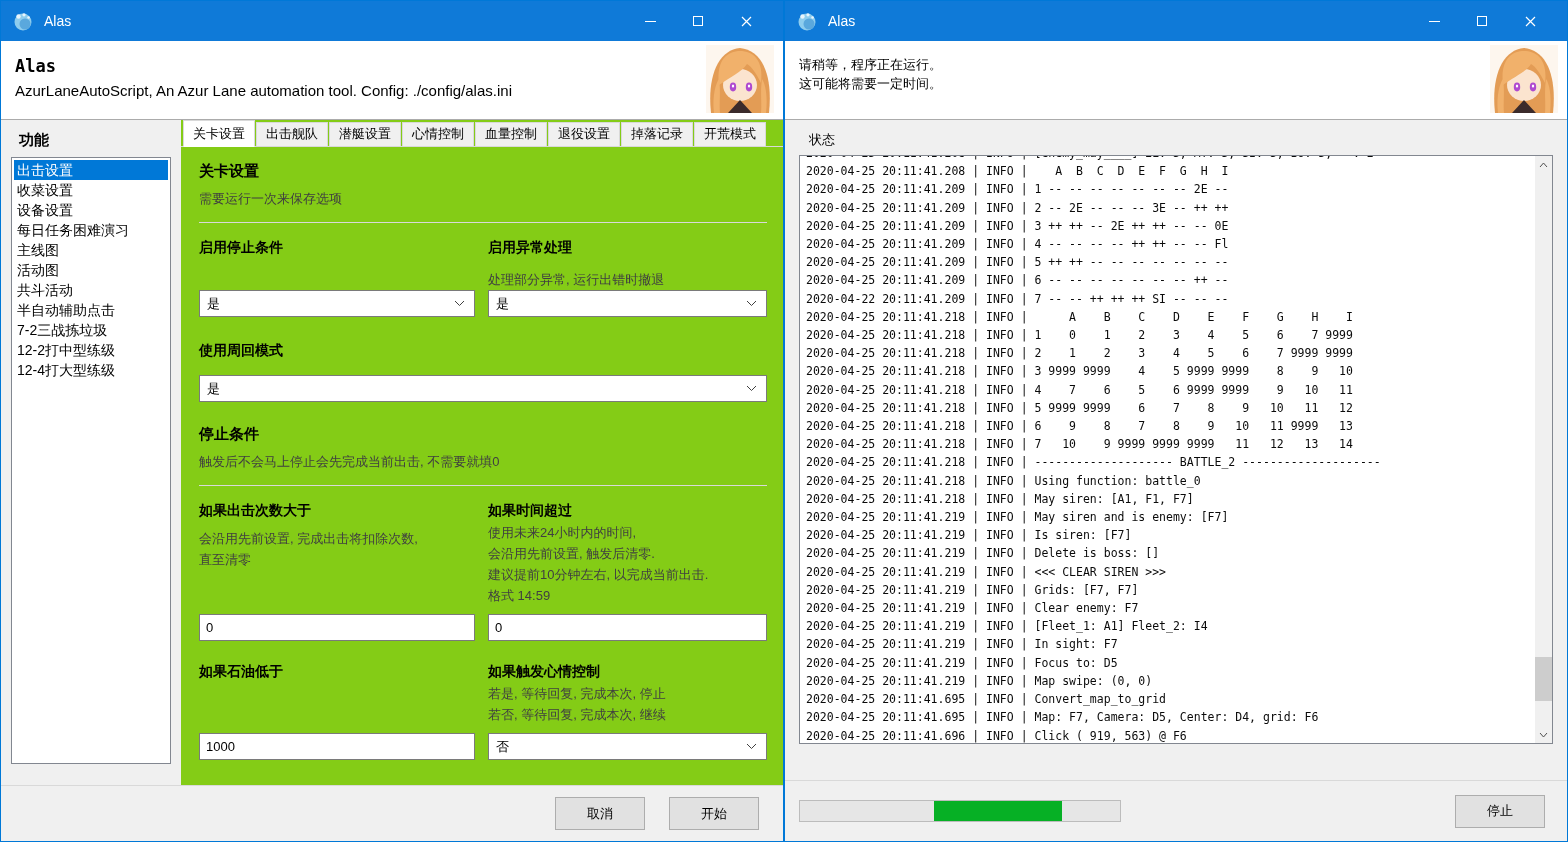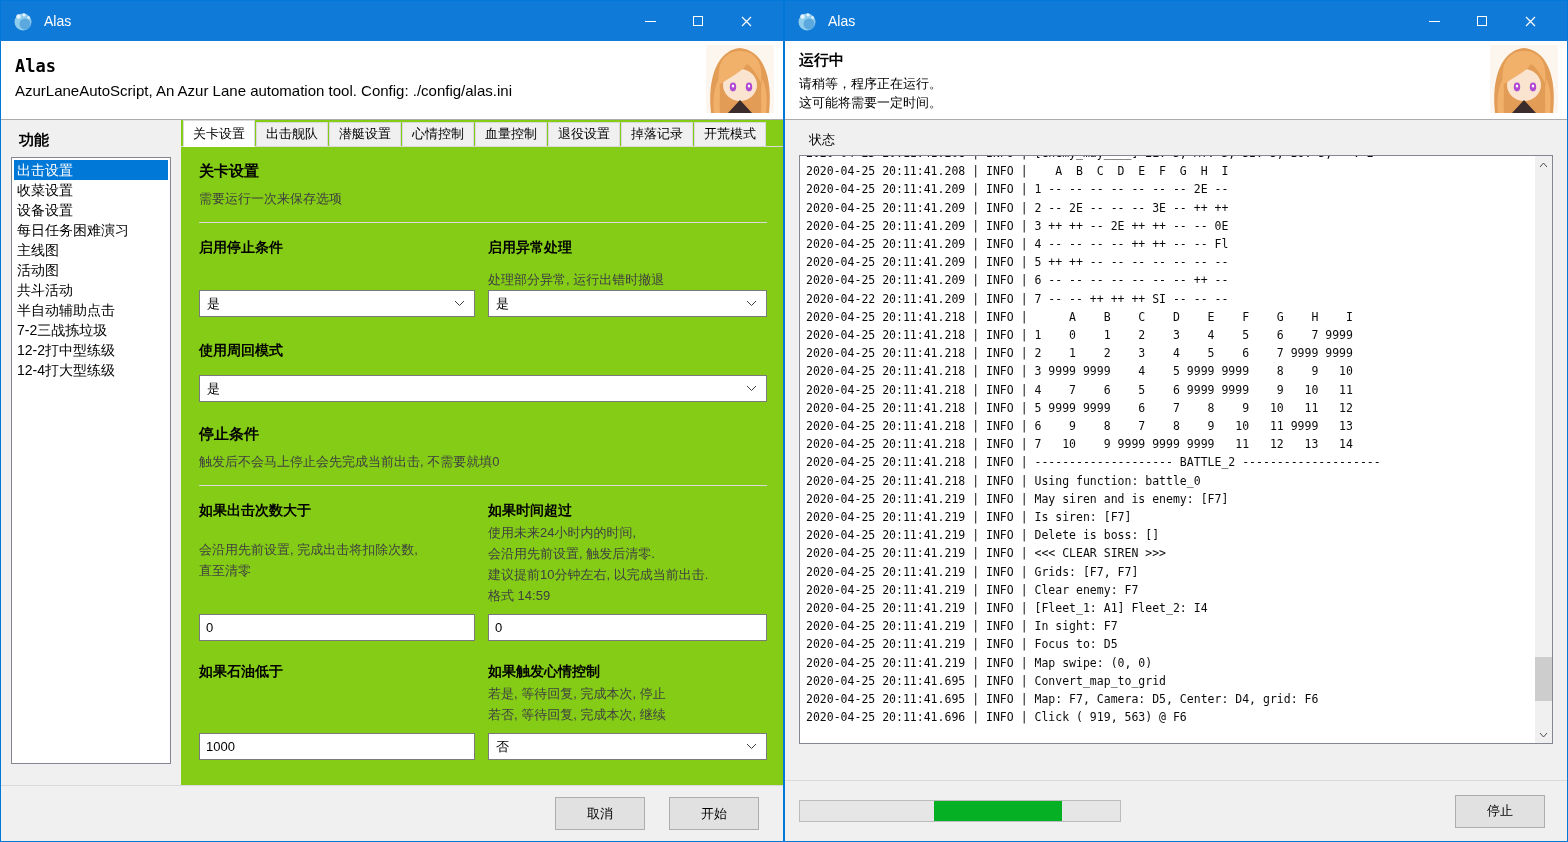--- a/index.html
+++ b/index.html
@@ -187,21 +187,21 @@
             </svg>
         </div>
 
         <div class="page-heading" style="margin-top:23px">停止条件</div>
         <div class="help">触发后不会马上停止会先完成当前出击, 不需要就填0</div>
         <div class="hr"></div>
 
         <div class="grid2">
           <div>
             <div class="field-label">如果出击次数大于</div>
-            <div class="help" style="margin-top:19px">
+            <div class="help" style="margin-top:8px">
               <div>会沿用先前设置, 完成出击将扣除次数,</div>
               <div>直至清零</div>
             </div>
           </div>
           <div>
             <div class="field-label">如果时间超过</div>
             <div class="help" style="margin-top:2px">
               <div>使用未来24小时内的时间,</div>
               <div>会沿用先前设置, 触发后清零.</div>
               <div>建议提前10分钟左右, 以完成当前出击.</div>
@@ -271,21 +271,20 @@
       <div class="cap-btn">
         <svg width="11" height="11" viewBox="0 0 11 11">
             <path d="M1 1 L10 10 M10 1 L1 10" stroke="#fff" stroke-width="1.2" fill="none"></path>
           </svg>
       </div>
     </div>
   </div>
 
   <div class="app-header">
     <div class="app-header-text" style="padding-top:10px">
-      <div class="page-heading">运行中</div>
       <div class="rw-header-lines">
         <div>请稍等，程序正在运行。</div>
         <div>这可能将需要一定时间。</div>
       </div>
     </div>
     <div class="avatar">
       <svg width="68" height="68" viewBox="0 0 68 68">
         <rect width="68" height="68" fill="#fdf6ee"></rect>
         <path d="M5,68 C1,32 12,5 34,3 C56,5 67,30 63,68 Z" fill="#e39c55"></path>
         <ellipse cx="34" cy="40" rx="17" ry="16" fill="#fbe4cf"></ellipse>
@@ -318,20 +317,21 @@
             <div class="log-line">2020-04-25 20:11:41.218 | INFO |      A    B    C    D    E    F    G    H    I</div>
             <div class="log-line">2020-04-25 20:11:41.218 | INFO | 1    0    1    2    3    4    5    6    7 9999</div>
             <div class="log-line">2020-04-25 20:11:41.218 | INFO | 2    1    2    3    4    5    6    7 9999 9999</div>
             <div class="log-line">2020-04-25 20:11:41.218 | INFO | 3 9999 9999    4    5 9999 9999    8    9   10</div>
             <div class="log-line">2020-04-25 20:11:41.218 | INFO | 4    7    6    5    6 9999 9999    9   10   11</div>
             <div class="log-line">2020-04-25 20:11:41.218 | INFO | 5 9999 9999    6    7    8    9   10   11   12</div>
             <div class="log-line">2020-04-25 20:11:41.218 | INFO | 6    9    8    7    8    9   10   11 9999   13</div>
             <div class="log-line">2020-04-25 20:11:41.218 | INFO | 7   10    9 9999 9999 9999   11   12   13   14</div>
             <div class="log-line">2020-04-25 20:11:41.218 | INFO | -------------------- BATTLE_2 --------------------</div>
             <div class="log-line">2020-04-25 20:11:41.218 | INFO | Using function: battle_0</div>
+            <div class="log-line">2020-04-25 20:11:41.218 | INFO | May siren: [A1, F1, F7]</div>
             <div class="log-line">2020-04-25 20:11:41.219 | INFO | May siren and is enemy: [F7]</div>
             <div class="log-line">2020-04-25 20:11:41.219 | INFO | Is siren: [F7]</div>
             <div class="log-line">2020-04-25 20:11:41.219 | INFO | Delete is boss: []</div>
             <div class="log-line">2020-04-25 20:11:41.219 | INFO | &lt;&lt;&lt; CLEAR SIREN &gt;&gt;&gt;</div>
             <div class="log-line">2020-04-25 20:11:41.219 | INFO | Grids: [F7, F7]</div>
             <div class="log-line">2020-04-25 20:11:41.219 | INFO | Clear enemy: F7</div>
             <div class="log-line">2020-04-25 20:11:41.219 | INFO | [Fleet_1: A1] Fleet_2: I4</div>
             <div class="log-line">2020-04-25 20:11:41.219 | INFO | In sight: F7</div>
             <div class="log-line">2020-04-25 20:11:41.219 | INFO | Focus to: D5</div>
             <div class="log-line">2020-04-25 20:11:41.219 | INFO | Map swipe: (0, 0)</div>

